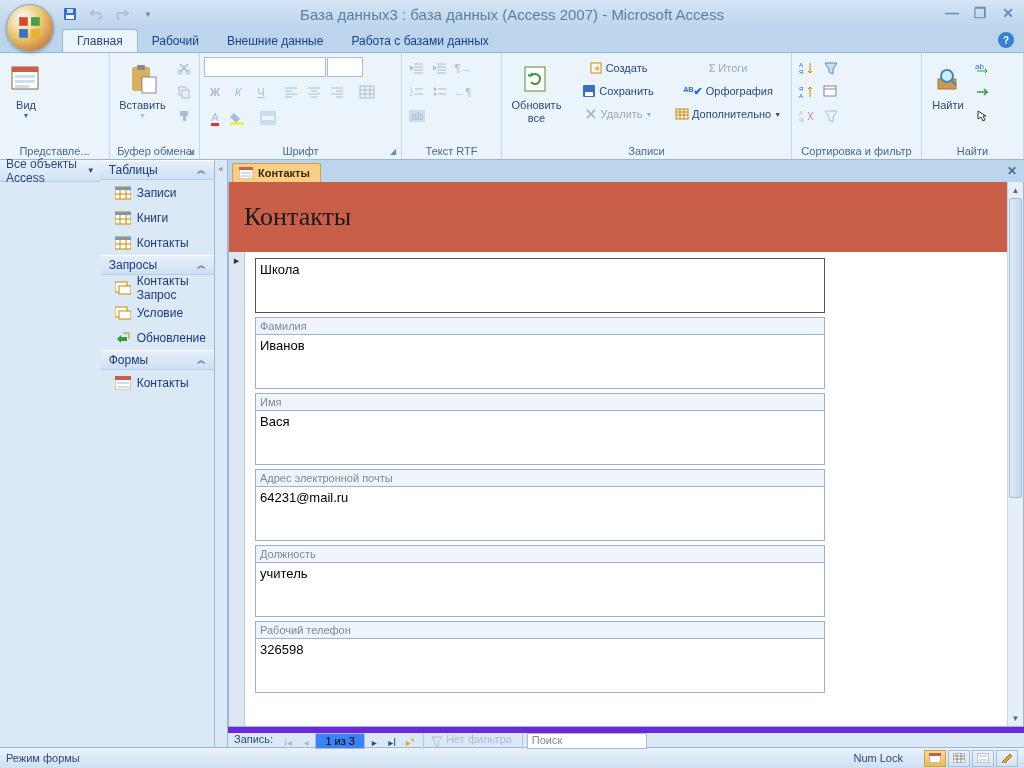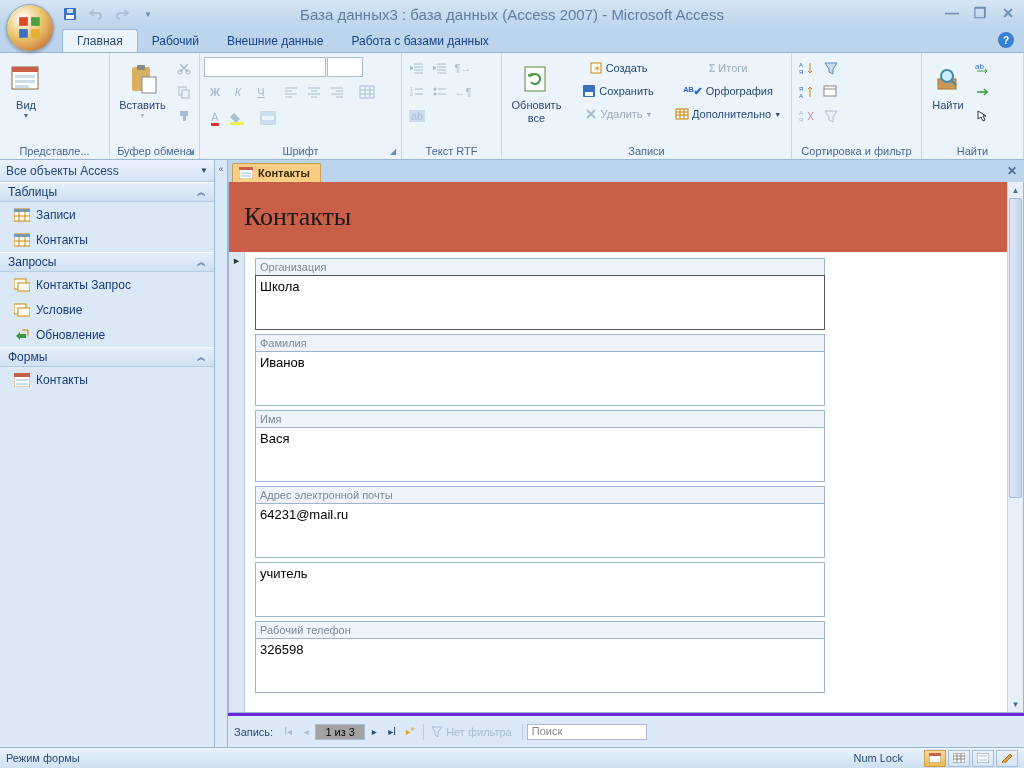--- a/index.html
+++ b/index.html
@@ -27,21 +27,21 @@
 .smallstack{display:flex;flex-direction:column;gap:2px}
 .sbtn{width:22px;height:22px;display:flex;align-items:center;justify-content:center;border-radius:2px;color:#4a6a92}
 .sbtn.dis{color:#a8bdd3}
 .sbtn.w{width:auto;padding:0 4px;gap:3px;font-size:11px;color:#2a4a78}
 .sbtn.w.dis{color:#99adbf}
 .fontgrp .row{display:flex;gap:1px;margin-bottom:2px}
 .fontbox{width:122px;height:20px;background:#fff;border:1px solid #a8bdd3}
 .fontsz{width:36px;height:20px;background:#fff;border:1px solid #a8bdd3}
 .rec-col{display:flex;flex-direction:column;gap:1px}
 .workarea{display:flex;height:587px;background:#bcd4ec}
-.navpane{width:215px;background:#dbe8f6;border-right:1px solid #9bb7d5;display:flex;flex-direction:column}
+.navpane{width:215px;background:#dbe8f6;border-right:1px solid #9bb7d5;display:flex;flex-direction:row}
 .nav-hdr{height:22px;background:linear-gradient(#eaf2fb,#d3e3f4);border-bottom:1px solid #b5cde6;display:flex;align-items:center;padding:0 6px;font-size:12px;color:#2a4a78;justify-content:space-between}
 .nav-sect{height:20px;background:linear-gradient(#e6effa,#cfe0f2);border-top:1px solid #fff;border-bottom:1px solid #b5cde6;display:flex;align-items:center;padding:0 8px;font-weight:normal;color:#1a3b7a;font-size:12px;justify-content:space-between}
 .nav-item{height:25px;display:flex;align-items:center;padding:0 8px 0 14px;gap:6px;font-size:12px;color:#1a3b7a}
 .shutter{width:13px;background:#dbe8f6;border-right:1px solid #9bb7d5;display:flex;align-items:flex-start;justify-content:center;padding-top:4px;font-size:9px;color:#4a6a92}
 .docarea{flex:1;background:#bcd4ec;display:flex;flex-direction:column;position:relative}
 .doctabs{height:22px;background:#bcd4ec;display:flex;align-items:flex-end;position:relative}
 .doctab{background:#f8ce85;border:1px solid #c8a050;border-bottom:none;padding:3px 10px 3px 6px;margin-left:4px;display:flex;align-items:center;gap:5px;font-size:11px;color:#3a2a0a;font-weight:bold;border-radius:2px 2px 0 0}
 .docclose{position:absolute;right:4px;top:3px;width:16px;height:16px;display:flex;align-items:center;justify-content:center;font-size:12px;color:#4a6a92;font-weight:bold}
 .form-wrap{flex:1;background:#fff;border:1px solid #9bb7d5;border-top:none;position:relative;overflow:hidden}
 .form-scroll{position:absolute;left:0;top:0;right:16px;bottom:0;overflow:hidden}
@@ -49,25 +49,25 @@
 .form-title{font-family:Cambria,Georgia,serif;font-size:26px;color:#1a1a1a}
 .record-sel{width:16px;background:#dce7f3;border-right:1px solid #b5cde6;position:absolute;left:0;top:70px;bottom:0;display:flex;align-items:flex-start;justify-content:center;padding-top:2px;color:#333}
 .form-body{margin-left:16px;padding:6px 0 0 10px}
 .fld{margin-bottom:4px;width:570px}
 .fld-lab{font-size:11px;color:#7a8a9a;padding:2px 4px;border:1px solid #9cb5ce;border-bottom:none;background:#eef4fa}
 .fld-val{height:55px;border:1px solid #9cb5ce;padding:3px 4px;font-size:13px;color:#000;background:#fff}
 .fld:first-child .fld-val{border:1px solid #555}
 .vscroll{position:absolute;right:0;top:0;bottom:0;width:16px;background:#e6eef7;border-left:1px solid #c5d7eb}
 .vscroll .thumb{position:absolute;left:1px;right:1px;top:16px;height:300px;background:linear-gradient(90deg,#dfe9f5,#c5d7eb);border:1px solid #a8bdd3;border-radius:2px}
 .vscroll .arr{height:16px;display:flex;align-items:center;justify-content:center;font-size:8px;color:#4a6a92}
-.recnav{height:34px;background:#dbe8f6;border-top:3px solid #6d28d9;display:flex;align-items:center;font-size:11px;color:#2a4a78}
+.recnav{height:20px;background:#dbe8f6;border-top:6px solid #6d28d9;display:flex;font-size:11px;color:#2a4a78}
 .recnav .lab{padding:0 6px}
 .recnav .nbtn{width:18px;height:18px;display:flex;align-items:center;justify-content:center;color:#2a4a78;font-size:10px}
 .recnav .nbtn.dis{color:#a8bdd3}
-.recnav input{width:50px;height:16px;border:1px solid #a8bdd3;font-size:11px;text-align:center;background:#a3a3a3}
+.recnav input{width:50px;height:16px;border:1px solid #a8bdd3;font-size:11px;text-align:center;background:#3b82f6}
 .recnav .sep{width:1px;height:16px;background:#b5cde6;margin:0 4px}
 .recnav .srch{flex:0 0 120px;height:16px;border:1px solid #a8bdd3;background:#fff;padding:0 4px;color:#888}
 .statusbar{height:21px;background:linear-gradient(#eaf2fb,#cfe0f2);border-top:1px solid #9bb7d5;display:flex;align-items:center;padding:0 6px;font-size:11px;color:#2a4a78;justify-content:space-between}
 .status-right{display:flex;align-items:center;gap:2px}
 .viewbtn{width:22px;height:17px;background:linear-gradient(#f8dca0,#f0b84a);border:1px solid #c8a050;display:flex;align-items:center;justify-content:center;font-size:9px}
 .viewbtn.off{background:linear-gradient(#eaf2fb,#d3e3f4);border:1px solid #a8bdd3}
 svg{display:block}
 </style>
 </head>
 <body>
@@ -444,20 +444,30 @@
           <span>Записи</span>
         </div>
         <div class="nav-item">
           <span>
             <svg width="16" height="14">
               <rect x="0" y="1" width="16" height="12" fill="#fff" stroke="#c80"></rect>
               <rect x="0" y="1" width="16" height="3" fill="#6a9ad0"></rect>
               <path d="M0 8h16M5 1v12M11 1v12" stroke="#c80"></path>
             </svg>
           </span>
+          <span>Книги</span>
+        </div>
+        <div class="nav-item">
+          <span>
+            <svg width="16" height="14">
+              <rect x="0" y="1" width="16" height="12" fill="#fff" stroke="#c80"></rect>
+              <rect x="0" y="1" width="16" height="3" fill="#6a9ad0"></rect>
+              <path d="M0 8h16M5 1v12M11 1v12" stroke="#c80"></path>
+            </svg>
+          </span>
           <span>Контакты</span>
         </div>
         <div class="nav-sect">
           <span>Запросы</span>
           <span style="font-size:9px">︽</span>
         </div>
         <div class="nav-item">
           <span>
             <svg width="16" height="14">
               <rect x="0" y="1" width="12" height="10" fill="#fff" stroke="#c80"></rect>
@@ -516,36 +526,36 @@
    <div class="docclose">✕</div>
   </div>
   <div class="form-wrap">
    <div class="form-scroll">
     <div class="form-header">
      <div class="form-title">Контакты</div>
     </div>
     <div class="record-sel">▸</div>
     <div class="form-body" id="form-body">
             <div class="fld">
-              <div class="fld-lab">Организация</div>
               <div class="fld-val">Школа</div>
             </div>
             <div class="fld">
               <div class="fld-lab">Фамилия</div>
               <div class="fld-val">Иванов</div>
             </div>
             <div class="fld">
               <div class="fld-lab">Имя</div>
               <div class="fld-val">Вася</div>
             </div>
             <div class="fld">
               <div class="fld-lab">Адрес электронной почты</div>
               <div class="fld-val">64231@mail.ru</div>
             </div>
             <div class="fld">
+              <div class="fld-lab">Должность</div>
               <div class="fld-val">учитель</div>
             </div>
             <div class="fld">
               <div class="fld-lab">Рабочий телефон</div>
               <div class="fld-val">326598</div>
             </div>
           </div>
    </div>
    <div class="vscroll">
     <div class="arr">▲</div>

